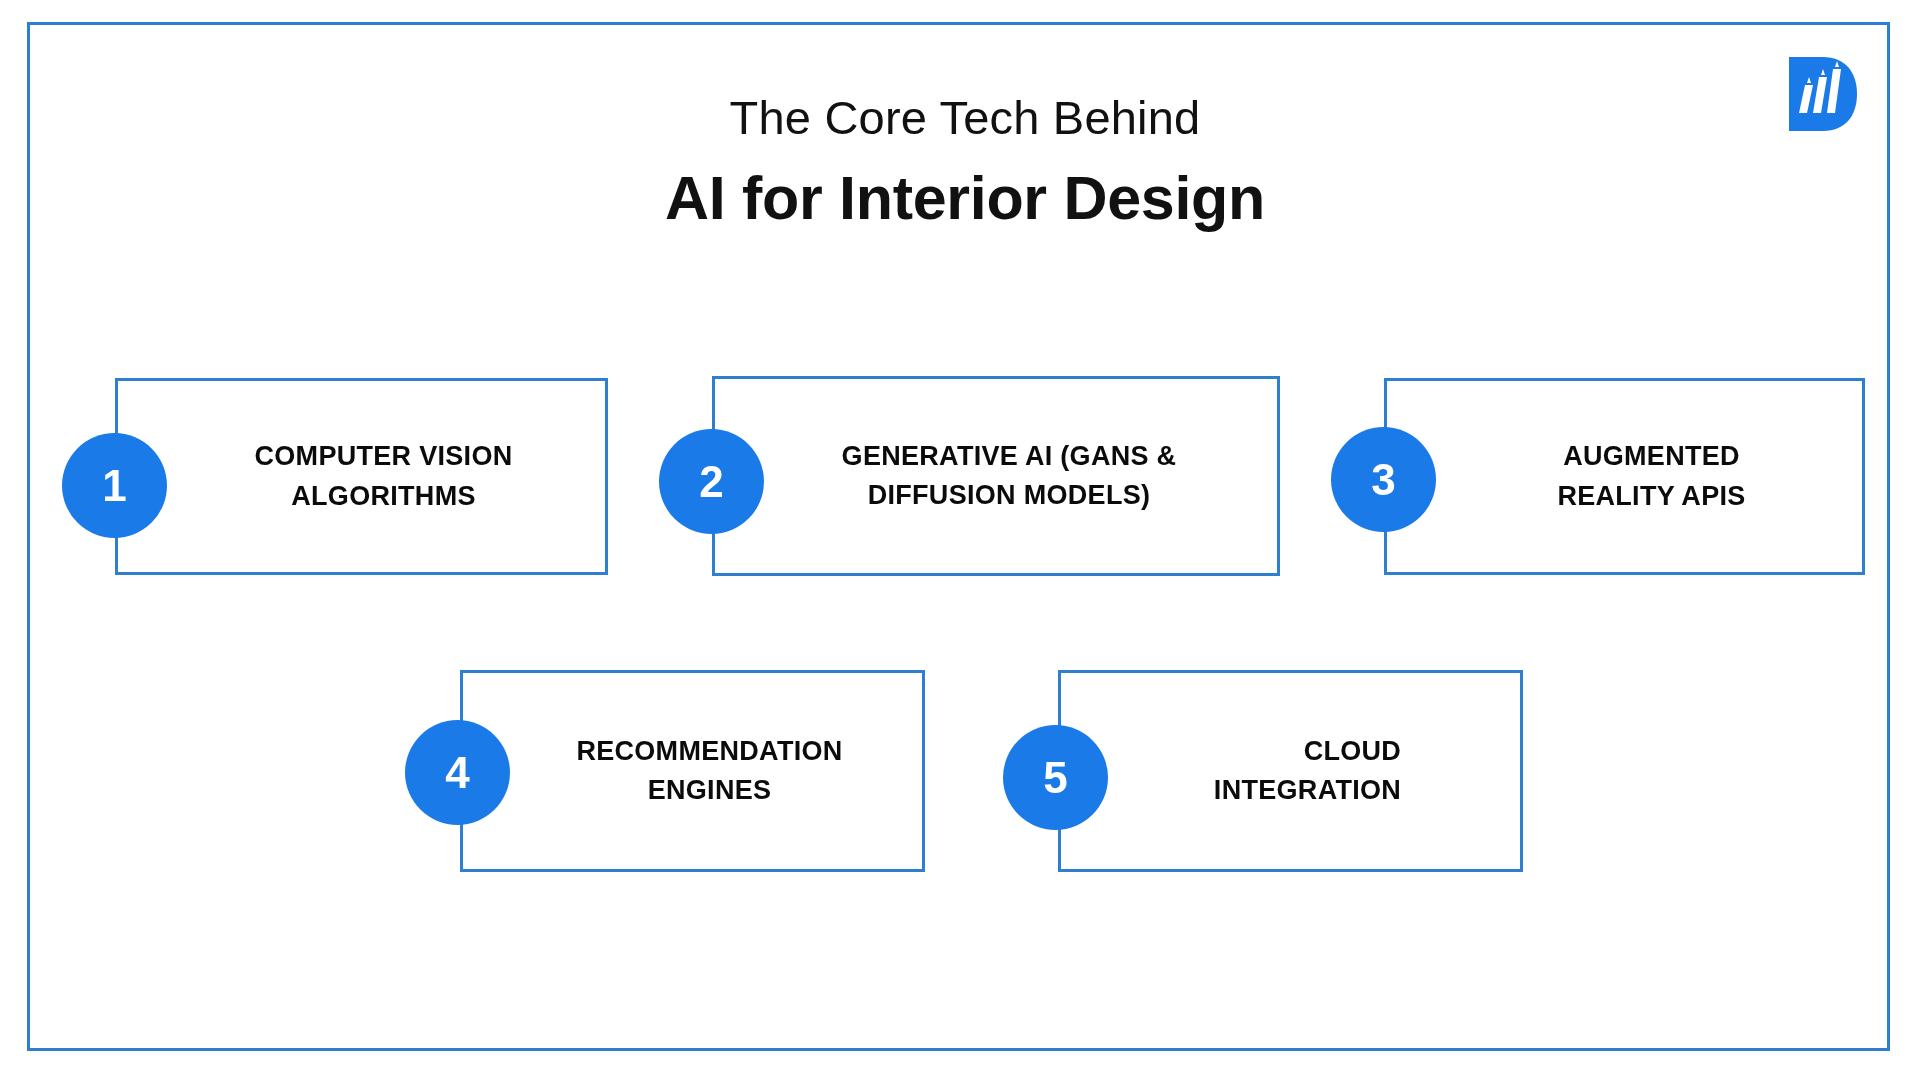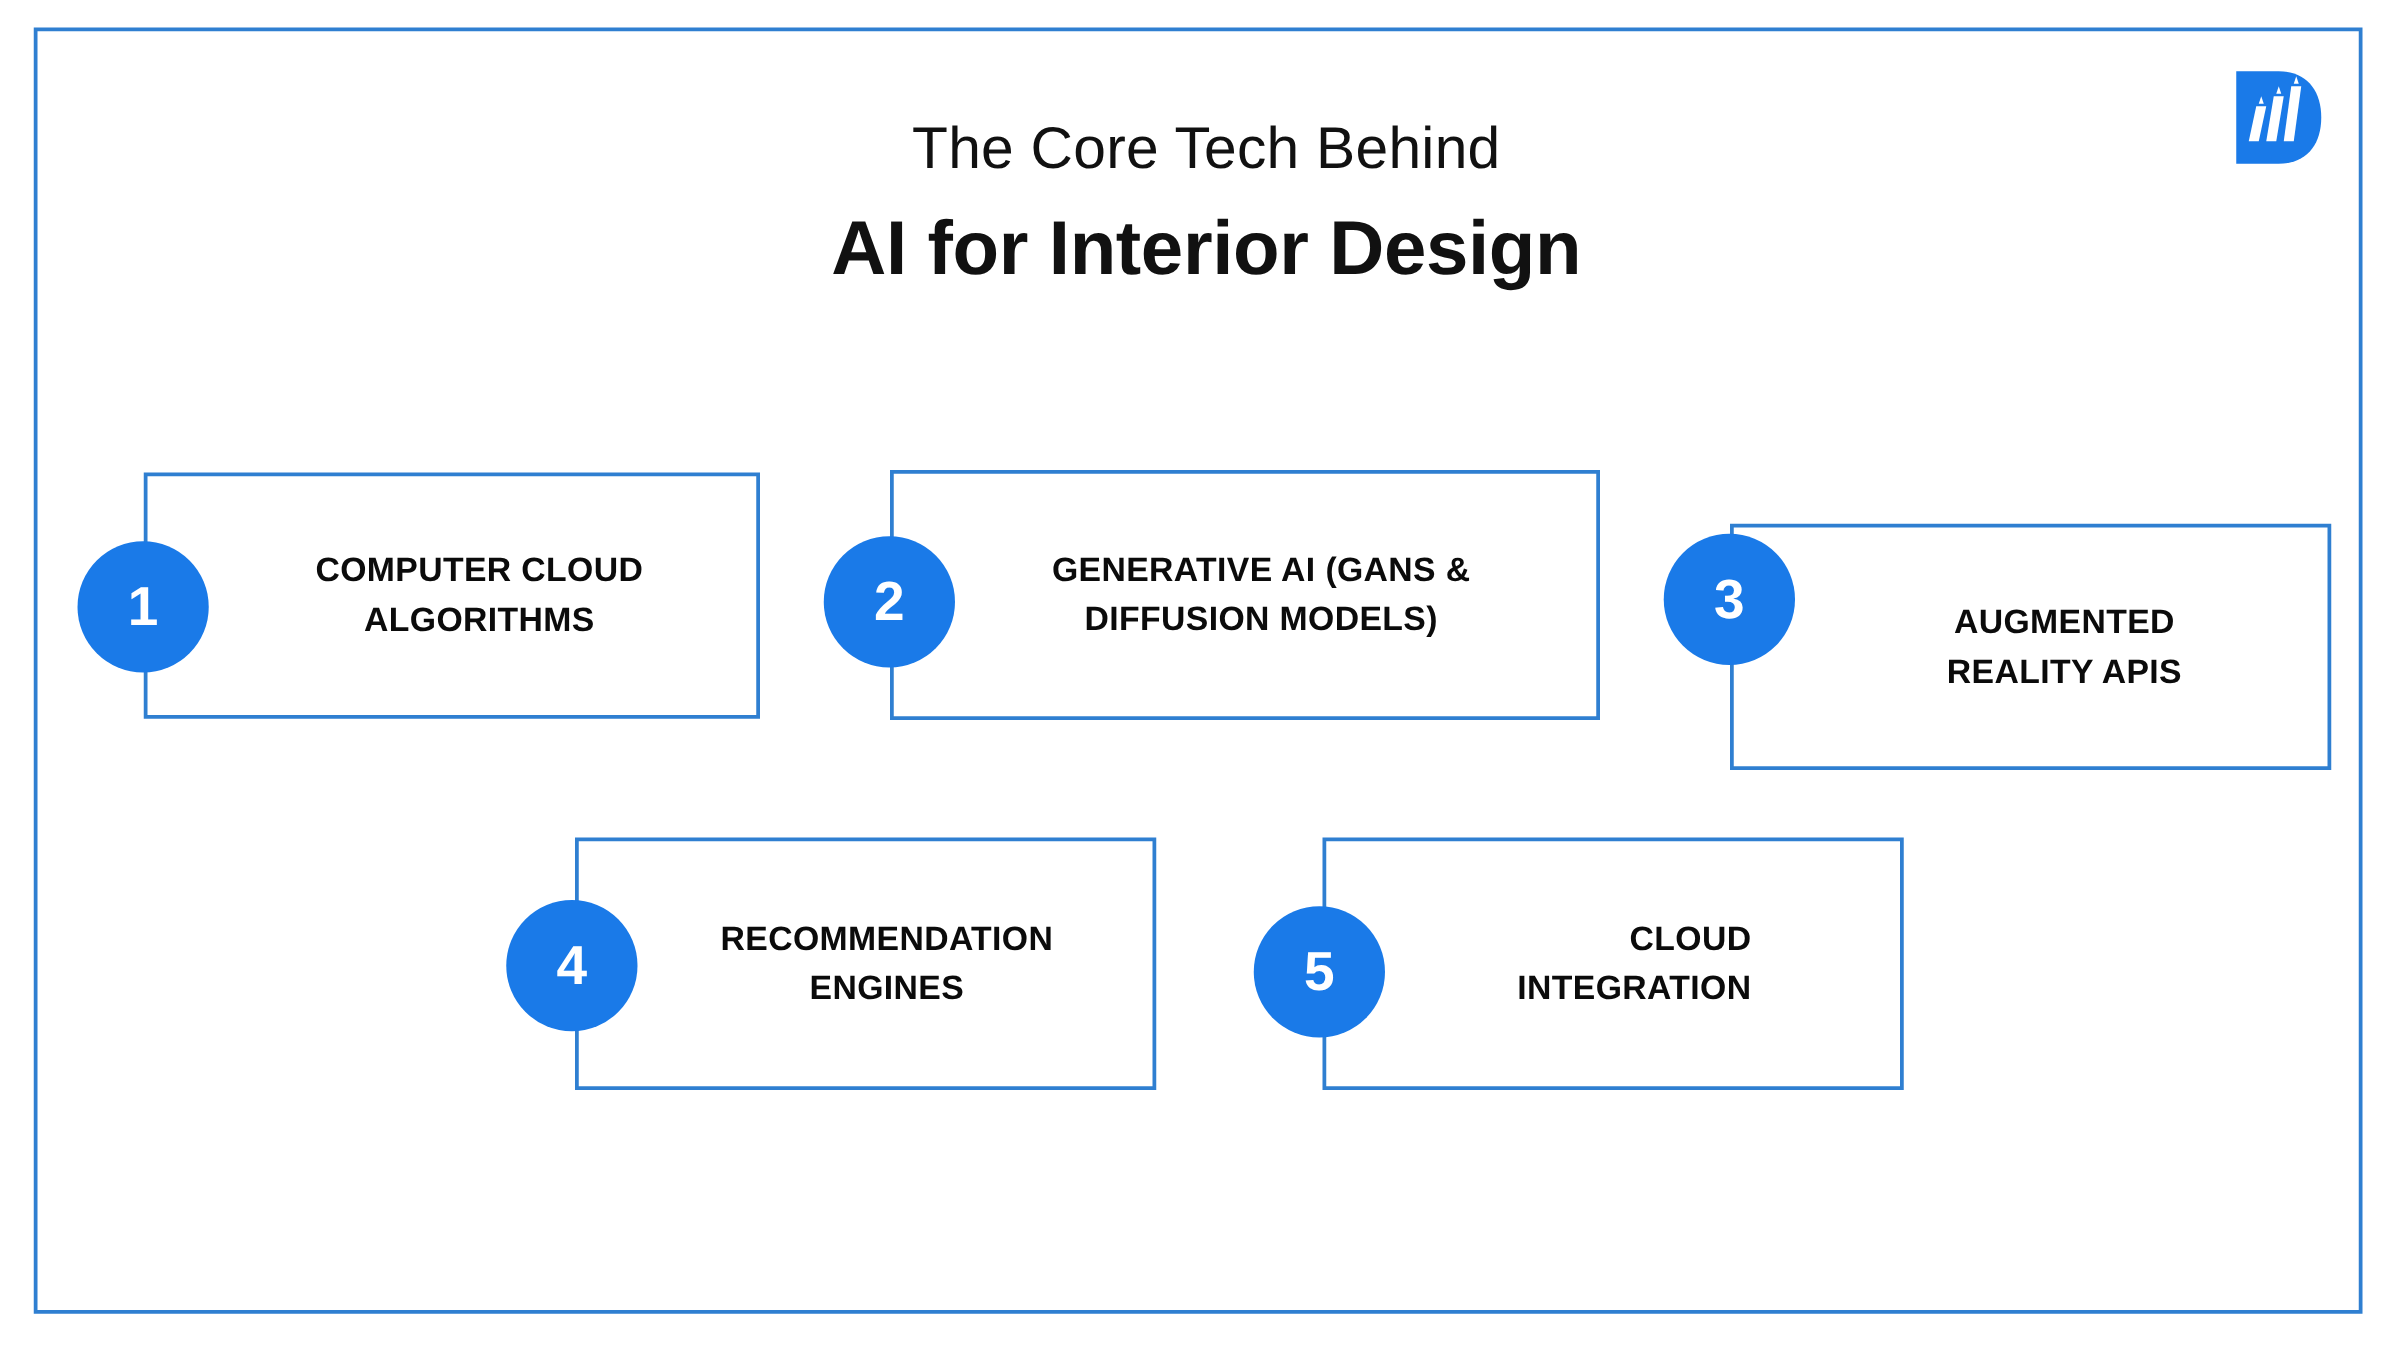--- a/index.html
+++ b/index.html
@@ -113,21 +113,21 @@
     line-height: 1;
   }
 
   
   #card-1 { left: 115px;  top: 378px; width: 493px; height: 197px; }
   #badge-1 { left: 62px;  top: 433px; }
 
   #card-2 { left: 712px;  top: 376px; width: 568px; height: 200px; }
   #badge-2 { left: 659px; top: 429px; }
 
-  #card-3 { left: 1384px; top: 378px; width: 481px; height: 197px; margin-top: 41px; }
+  #card-3 { left: 1384px; top: 378px; width: 481px; height: 197px; }
   #badge-3 { left: 1331px; top: 427px; }
 
   
   #card-4 { left: 460px;  top: 670px; width: 465px; height: 202px; }
   #badge-4 { left: 405px; top: 720px; }
 
   #card-5 { left: 1058px; top: 670px; width: 465px; height: 202px; }
   #badge-5 { left: 1003px; top: 725px; }
 
   #card-2 .card-label { padding-left: 60px; padding-right: 34px; }
@@ -153,21 +153,21 @@
       <polygon points="52,12 54,6 56,12" fill="#ffffff"></polygon>
     </svg>
   </div>
 
   <div class="title-block">
     <span class="title-line-1">The Core Tech Behind</span>
     <span class="title-line-2">AI for Interior Design</span>
   </div>
 
   <div class="card" id="card-1">
-    <span class="card-label">COMPUTER CLOUD
+    <span class="card-label">COMPUTER VISION
 ALGORITHMS</span>
   </div>
   <div class="badge" id="badge-1">
     <span class="badge-number">1</span>
   </div>
 
   <div class="card" id="card-2">
     <span class="card-label">GENERATIVE AI (GANS &amp;
 DIFFUSION MODELS)</span>
   </div>

